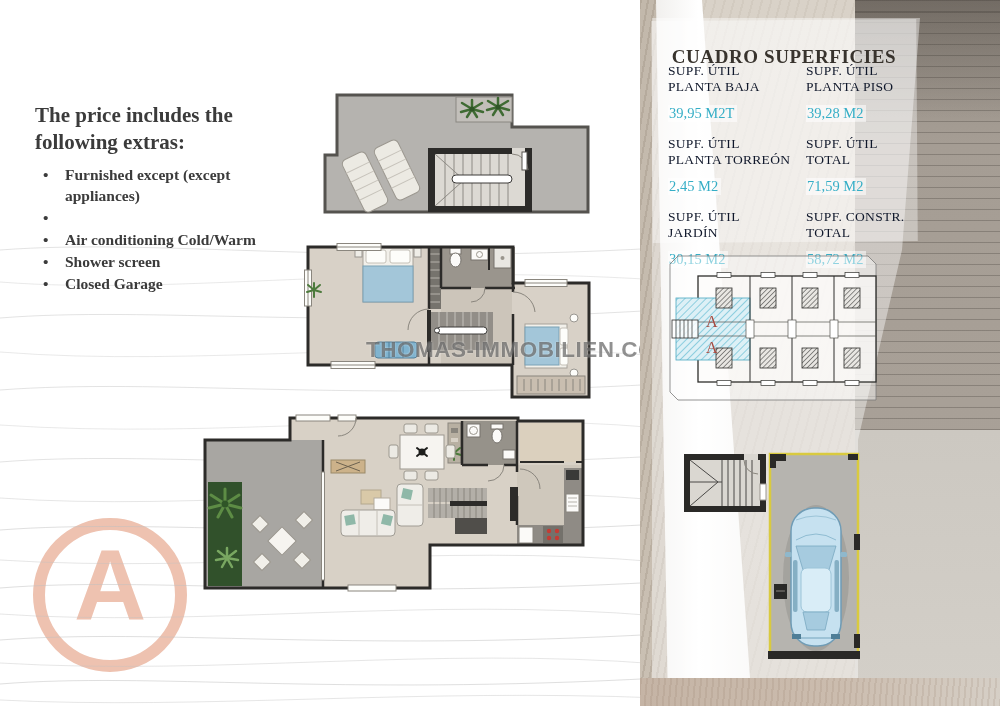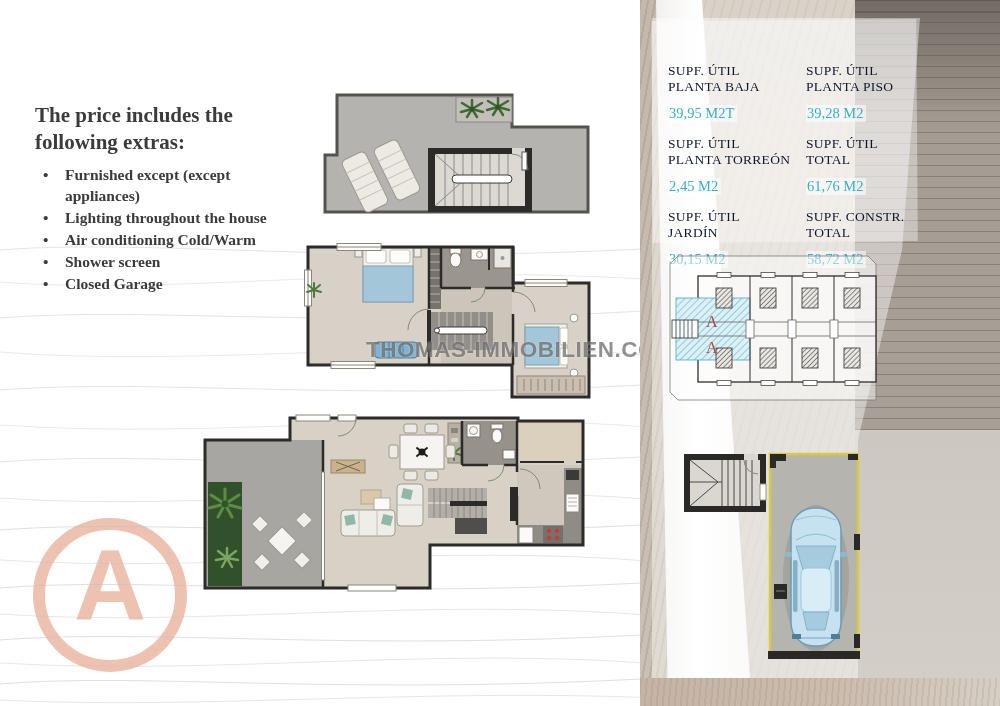--- a/index.html
+++ b/index.html
@@ -97,21 +97,20 @@
 
   <section class="layer extras">
     <h2>The price includes the following extras:</h2>
     <ul>
       <li>
           <span class="dot">•</span>
           <span>Furnished except (except appliances)</span>
         </li>
       <li>
           <span class="dot">•</span>
-          <span>Lighting throughout the house</span>
         </li>
       <li>
           <span class="dot">•</span>
           <span>Air conditioning Cold/Warm</span>
         </li>
       <li>
           <span class="dot">•</span>
           <span>Shower screen</span>
         </li>
       <li>
@@ -444,40 +443,41 @@
     <div class="tex tex-base"></div>
     <div class="tex tex-tiles"></div>
     <div class="tex tex-tiles-shade"></div>
     <div class="tex tex-concrete"></div>
     <div class="tex tex-left-strip"></div>
     <div class="tex tex-column"></div>
     <div class="tex tex-paper"></div>
     <div class="tex tex-card"></div>
     <div class="tex tex-ground"></div>
 
+    <h1 class="cuadro-title">CUADRO SUPERFICIES</h1>
     <div class="surf-grid">
       <div class="cell">
         <span class="l1">SUPF. ÚTIL</span>
         <span class="l2">PLANTA BAJA</span>
         <span class="value">39,95 M2T</span>
       </div>
       <div class="cell">
         <span class="l1">SUPF. ÚTIL</span>
         <span class="l2">PLANTA PISO</span>
         <span class="value">39,28 M2</span>
       </div>
       <div class="cell">
         <span class="l1">SUPF. ÚTIL</span>
         <span class="l2">PLANTA TORREÓN</span>
         <span class="value">2,45 M2</span>
       </div>
       <div class="cell">
         <span class="l1">SUPF. ÚTIL</span>
         <span class="l2">TOTAL</span>
-        <span class="value">61,76 M2</span>
+        <span class="value">71,59 M2</span>
       </div>
       <div class="cell">
         <span class="l1">SUPF. ÚTIL</span>
         <span class="l2">JARDÍN</span>
         <span class="value">30,15 M2</span>
       </div>
       <div class="cell">
         <span class="l1">SUPF. CONSTR.</span>
         <span class="l2">TOTAL</span>
         <span class="value">58,72 M2</span>

